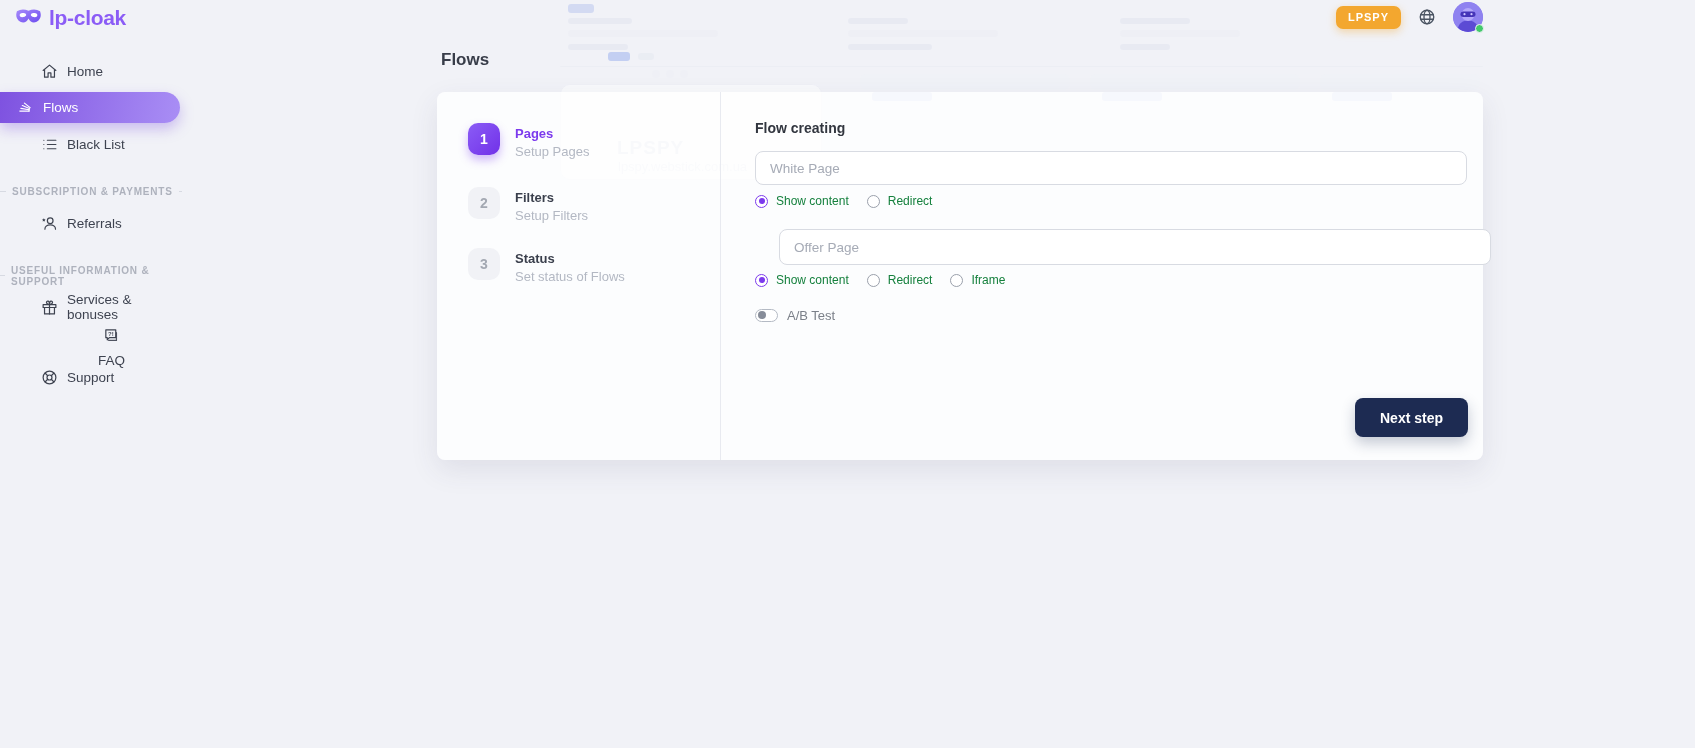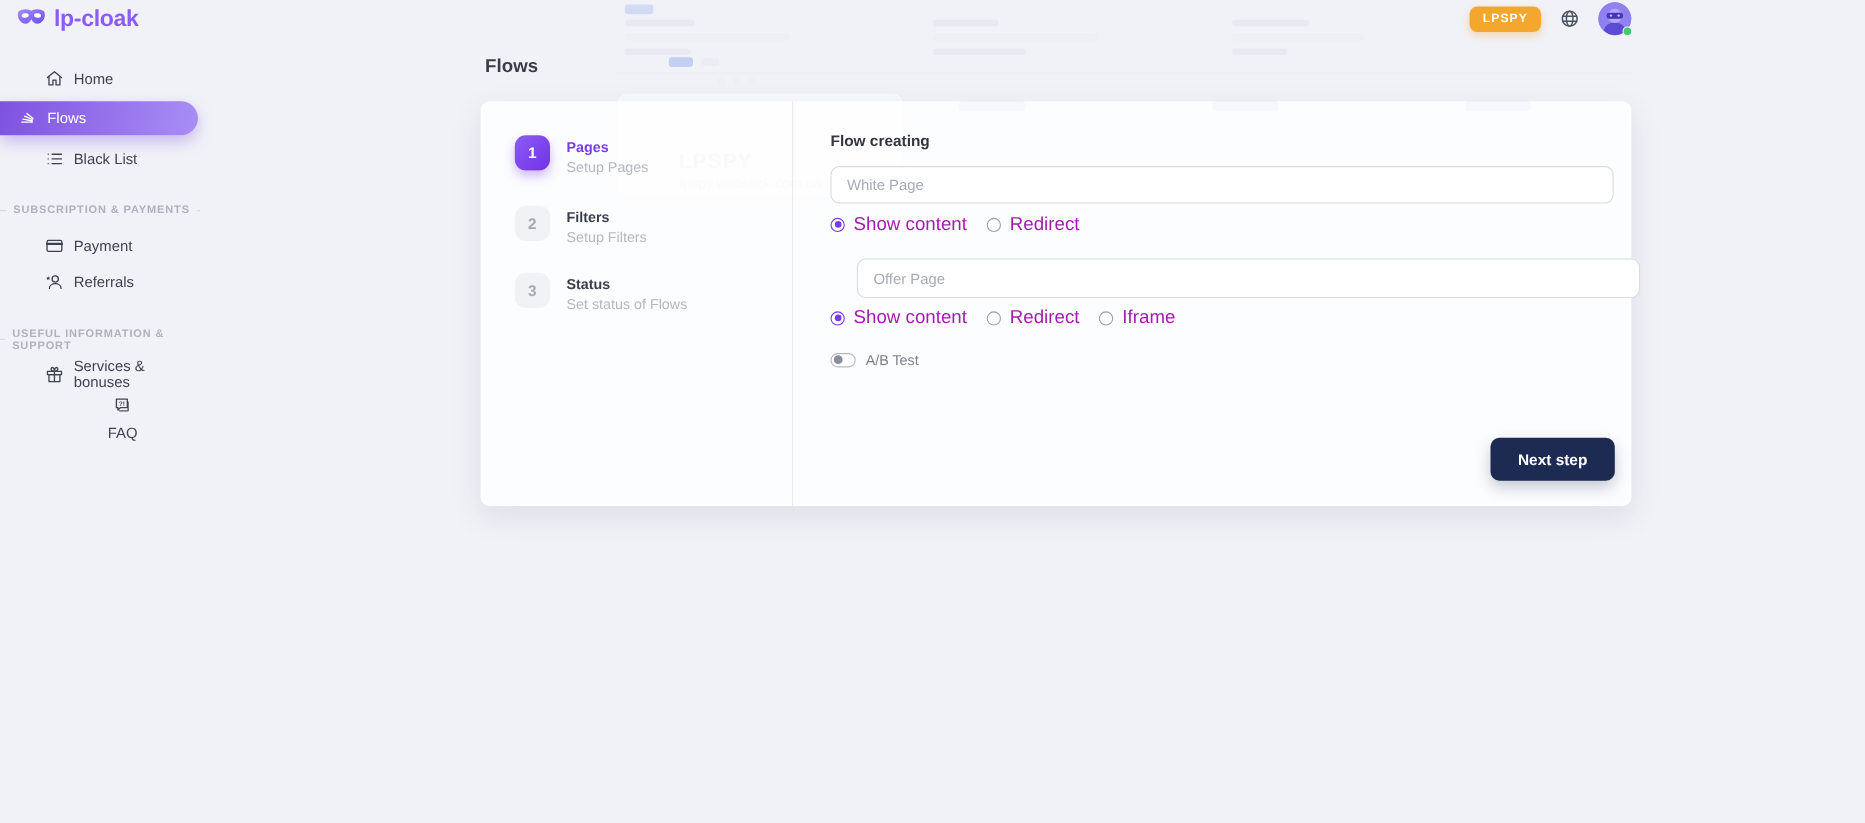--- a/index.html
+++ b/index.html
@@ -86,21 +86,21 @@
   .in-name { margin-bottom:15px; }
   .in-white { height:34px; }
   .in-offer { margin-top:21px;margin-left:24px; }
   .radio-row { display:flex; align-items:center; gap:18px; margin-top:9px; }
   .radio-row.second { margin-top:8px; }
   .radio-opt { display:flex; align-items:center; gap:8px; cursor:pointer; }
   .radio-circle { width:13px; height:13px; border-radius:50%; border:1.5px solid #9aa0ab; background:#fff; position:relative; flex:0 0 13px; }
   .radio-opt.selected .radio-circle { border-color:#7c3aed; }
   .radio-opt.selected .radio-circle::after { content:""; position:absolute; left:2.5px; top:2.5px; width:6px; height:6px;
     border-radius:50%; background:#7c3aed; }
-  .radio-label { font-size:17px; color:#a21caf; }
+  .radio-label { font-size:12px; color:#15803d; }
   .toggle-row { display:flex; align-items:center; gap:9px; margin-top:21px; }
   .toggle { width:23px; height:13px; border-radius:8px; border:1.5px solid #b4bac4; background:#fff; position:relative; cursor:pointer; }
   .toggle::after { content:""; position:absolute; left:1.5px; top:1px; width:8px; height:8px; border-radius:50%; background:#878d99; }
   .toggle-label { font-size:13px; color:#7b8089; }
   .next-btn { position:absolute; right:15px; bottom:23px; width:113px; height:39px; border:none; border-radius:8px;
     background:#1d2b52; color:#fff; font-family:"Liberation Sans",sans-serif; font-size:14px; font-weight:700; cursor:pointer;
     box-shadow:0 6px 14px rgba(29,43,82,.25); }
 </style>
 </head>
 <body>
@@ -187,29 +187,20 @@
               <path d="M4 6h.01"></path>
               <path d="M4 12h.01"></path>
               <path d="M4 18h.01"></path>
             </svg>
         </span>
         <span>Black List</span>
       </div>
 
       <div class="section-label">SUBSCRIPTION &amp; PAYMENTS</div>
 
-      <div class="nav-item">
-        <span class="ico">
-          <svg class="oicon" width="17" height="17" viewBox="0 0 24 24">
-              <rect x="2.5" y="5" width="19" height="14" rx="2"></rect>
-              <path d="M2.5 9.5h19" stroke-width="3"></path>
-            </svg>
-        </span>
-        <span>Payment</span>
-      </div>
       <div class="nav-item" style="margin-top:3px;">
         <span class="ico">
           <svg class="oicon" width="17" height="17" viewBox="0 0 24 24">
               <circle cx="13" cy="8" r="4"></circle>
               <path d="M5.5 20c0-3.6 3.4-6 7.5-6s7.5 2.4 7.5 6"></path>
               <path d="M4 4.5l.8 1.6 1.7.2-1.2 1.2.3 1.7L4 8.4l-1.6.8.3-1.7L1.5 6.3l1.7-.2z" fill="#3e4350" stroke="none"></path>
             </svg>
         </span>
         <span>Referrals</span>
       </div>
@@ -229,20 +220,30 @@
       </div>
       <div class="nav-item" style="margin-top:5px;flex-direction:column;">
         <span class="ico">
           <svg class="oicon" width="17" height="17" viewBox="0 0 24 24">
               <path d="M4 4h14v11H9l-3 3v-3H4z"></path>
               <path d="M8 19h11V8" opacity="0.9"></path>
               <text x="7" y="12.5" font-size="8.5" font-weight="bold" fill="#3e4350" stroke="none" font-family="Liberation Sans,sans-serif">?!</text>
             </svg>
         </span>
         <span>FAQ</span>
+      </div>
+      <div class="nav-item" style="margin-top:5px;">
+        <span class="ico">
+          <svg class="oicon" width="17" height="17" viewBox="0 0 24 24">
+              <circle cx="12" cy="12" r="9"></circle>
+              <circle cx="12" cy="12" r="3.5"></circle>
+              <path d="M6 6l3.5 3.5M18 6l-3.5 3.5M6 18l3.5-3.5M18 18l-3.5-3.5"></path>
+            </svg>
+        </span>
+        <span>Support</span>
       </div>
     </div>
   </div>
 
   <div class="header-right">
     <button class="free-badge">LPSPY</button>
     <button class="globe-btn">
       <span>
         <svg width="18" height="18" viewBox="0 0 24 24" fill="none" stroke="#4b5563" stroke-width="1.8" stroke-linecap="round">
           <circle cx="12" cy="12" r="9"></circle>

